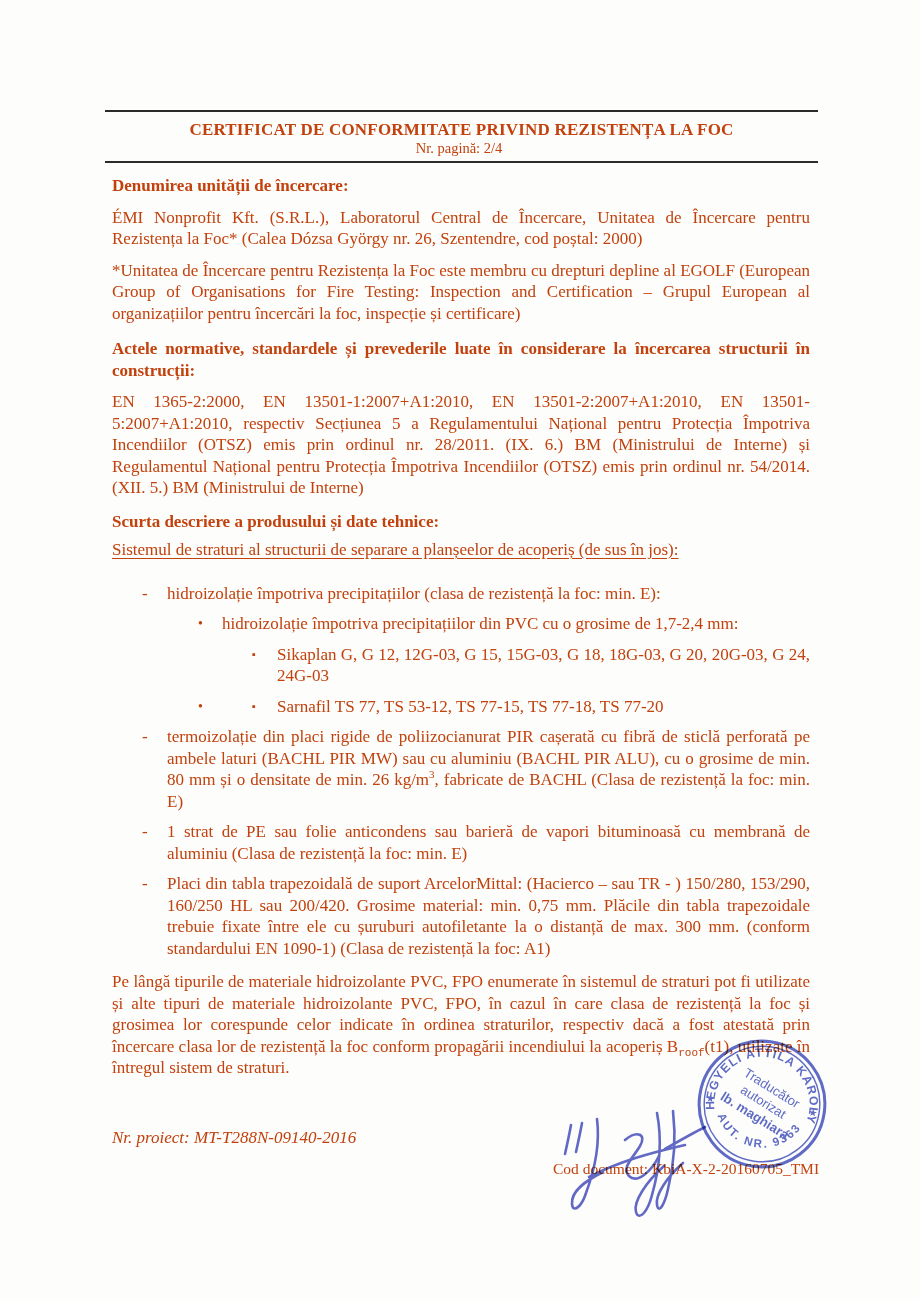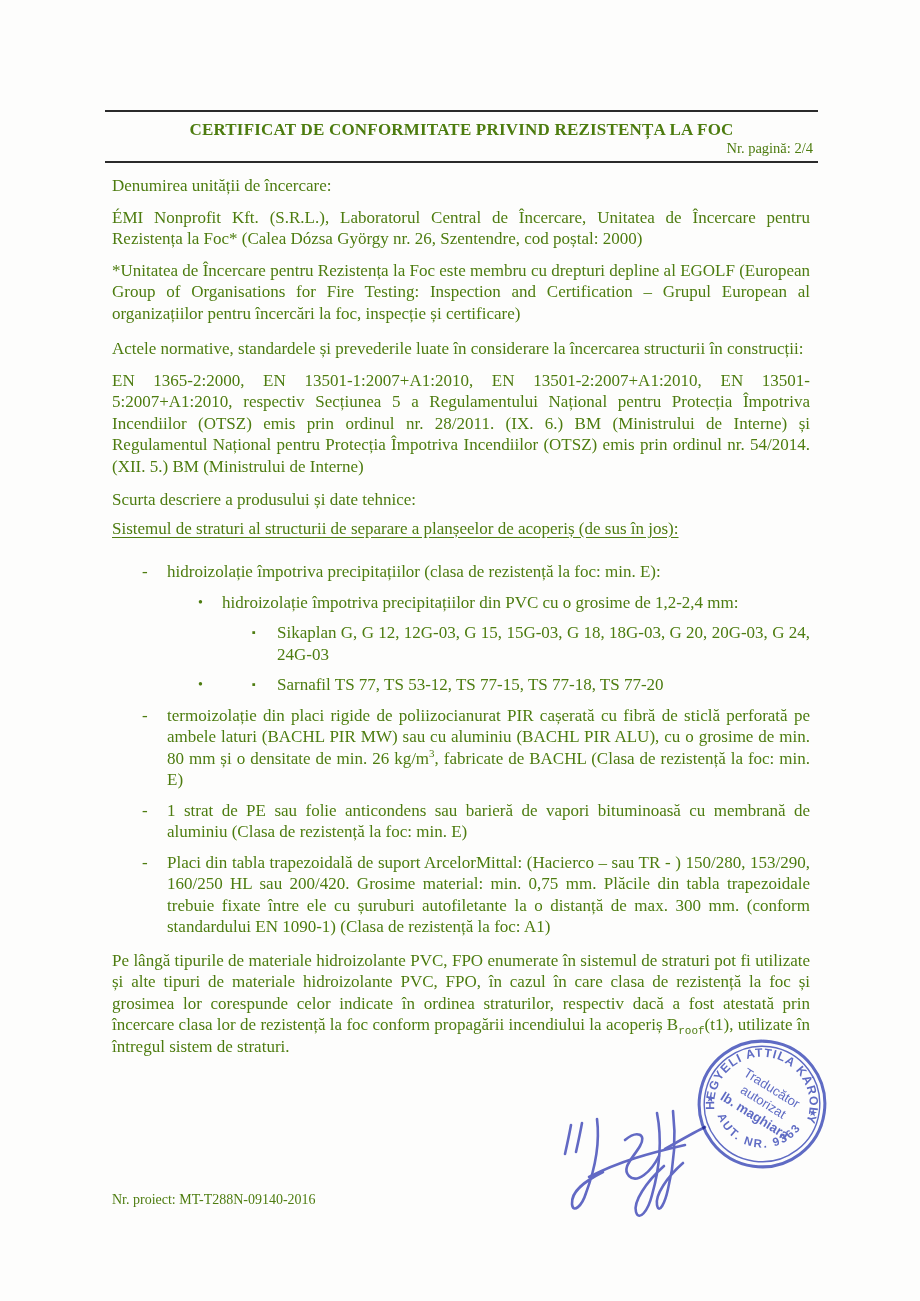--- a/index.html
+++ b/index.html
@@ -1,46 +1,46 @@
 <!DOCTYPE html>
 <html><head>
 <meta charset="utf-8">
 <style>
   html,body { margin:0; padding:0; background:#e9e9e7; }
   .page {
     position:relative; width:920px; height:1301px; margin:0 auto;
     background:#fdfdfc; overflow:hidden;
-    font-family:"Liberation Serif", serif; color:#4d7c0f;
+    font-family:"Liberation Serif", serif; color:#c2410c;
   }
   .rule { position:absolute; left:105px; width:713px; height:2px; background:#2b2b2b; }
   .rule-top { top:110px; }
   .rule-bottom { top:161px; }
   .doc-title {
     position:absolute; top:120px; left:105px; width:713px;
     text-align:center; font-weight:bold; font-size:17px; letter-spacing:.2px;
   }
   .page-num {
     position:absolute; top:140px; left:105px; width:708px;
-    text-align:right; font-size:14.5px;
+    text-align:center; font-size:14.5px;
   }
   .body-flow { position:absolute; top:175px; left:112px; width:698px; font-size:17px; line-height:21.5px; }
-  .h { font-weight:normal; margin:0 0 10px 0; text-align:justify; }
+  .h { font-weight:bold; margin:0 0 10px 0; text-align:justify; }
   .p { margin:1px 0 10px 0; text-align:justify; }
   .mb14 { margin-bottom:14px; }
   .mb12 { margin-bottom:12px; }
   .sub-underline { text-decoration:underline; text-underline-offset:3px; margin:0 0 22px 0; }
   .li { position:relative; margin:0 0 9px 0; text-align:justify; }
   .li .marker { position:absolute; top:0; }
   .lv1 { padding-left:55px; }  .lv1 > .marker { left:30px; }
   .lv2 { padding-left:110px; } .lv2 > .marker { left:86px; font-size:14px; }
   .lv3 { padding-left:165px; } .lv3 > .marker { left:140px; font-size:11px; }
   .closing { margin-top:12px; text-align:justify; }
   sub.rsub { font-size:11px; line-height:0;font-family:Liberation Mono, monospace; }
   sup.rsup { font-size:11px; line-height:0; }
-  .footer-left  { position:absolute; top:1192px; left:112px; font-size:14px; }
+  .footer-left  { position:absolute; top:1128px; left:112px; font-size:17px;font-style:italic; }
   .footer-right { position:absolute; top:1160px; left:553px; font-size:15.5px; }
   .stamp {
     position:absolute; left:686px; top:1028px; width:152px; height:152px;
     transform:rotate(8deg); mix-blend-mode:multiply; opacity:.88;
   }
   .signature {
     position:absolute; left:545px; top:1085px; width:180px; height:160px;
     mix-blend-mode:multiply; opacity:.85;
   }
 </style>
@@ -65,21 +65,21 @@
 
     <p class="h" style="margin-bottom:7px">Scurta descriere a produsului și date tehnice:</p>
     <p class="sub-underline">Sistemul de straturi al structurii de separare a planșeelor de acoperiș (de sus în jos):</p>
 
     <div class="li lv1">
       <span class="marker">-</span>
       <span>hidroizolație împotriva precipitațiilor (clasa de rezistență la foc: min. E):</span>
     </div>
     <div class="li lv2">
       <span class="marker">•</span>
-      <span>hidroizolație împotriva precipitațiilor din PVC cu o grosime de 1,2-2,4 mm:</span>
+      <span>hidroizolație împotriva precipitațiilor din PVC cu o grosime de 1,7-2,4 mm:</span>
     </div>
     <div class="li lv3">
       <span class="marker">▪</span>
       <span>Sikaplan G, G 12, 12G-03, G 15, 15G-03, G 18, 18G-03, G 20, 20G-03, G 24, 24G-03</span>
     </div>
     <div class="li lv2">
       <span class="marker">•</span>
     </div>
     <div class="li lv3">
       <span class="marker">▪</span>
@@ -97,20 +97,21 @@
       <span class="marker">-</span>
       <span>Placi din tabla trapezoidală de suport ArcelorMittal: (Hacierco – sau TR - ) 150/280, 153/290, 160/250 HL sau 200/420. Grosime material: min. 0,75 mm. Plăcile din tabla trapezoidale trebuie fixate între ele cu șuruburi autofiletante la o distanță de max. 300 mm. (conform standardului EN 1090-1) (Clasa de rezistență la foc: A1)</span>
     </div>
 
     <p class="closing">
       <span>Pe lângă tipurile de materiale hidroizolante PVC, FPO enumerate în sistemul de straturi pot fi utilizate și alte tipuri de materiale hidroizolante PVC, FPO, în cazul în care clasa de rezistență la foc și grosimea lor corespunde celor indicate în ordinea straturilor, respectiv dacă a fost atestată  prin încercare clasa lor de rezistență la foc conform propagării incendiului la acoperiș B</span><sub class="rsub">roof</sub><span>(t1), utilizate în întregul sistem de straturi.</span>
     </p>
   </div>
 
   <div class="footer-left">Nr. proiect: MT-T288N-09140-2016</div>
+  <div class="footer-right">Cod document: KbiA-X-2-20160705_TMI</div>
 
   <svg class="signature" viewBox="0 0 180 160">
     <g fill="none" stroke="#4750bd" stroke-width="2.6" stroke-linecap="round">
       <path d="M26,40 C24,51 22,60 20,69"></path>
       <path d="M37,38 C35,49 33,58 31,67"></path>
       <path d="M52,34 C55,58 50,84 41,108 C37,121 28,129 27,119 C26,106 40,96 58,87"></path>
       <path d="M44,92 C75,76 105,68 140,60"></path>
       <path d="M80,55 C92,45 102,49 95,61 C88,73 76,83 84,91 C92,99 106,87 114,71"></path>
       <path d="M112,28 C117,54 115,82 107,110 C103,126 94,137 91,127 C88,117 101,97 119,81"></path>
       <path d="M128,26 C131,52 129,80 123,104 C120,118 114,130 112,120 C110,110 122,92 138,78"></path>

